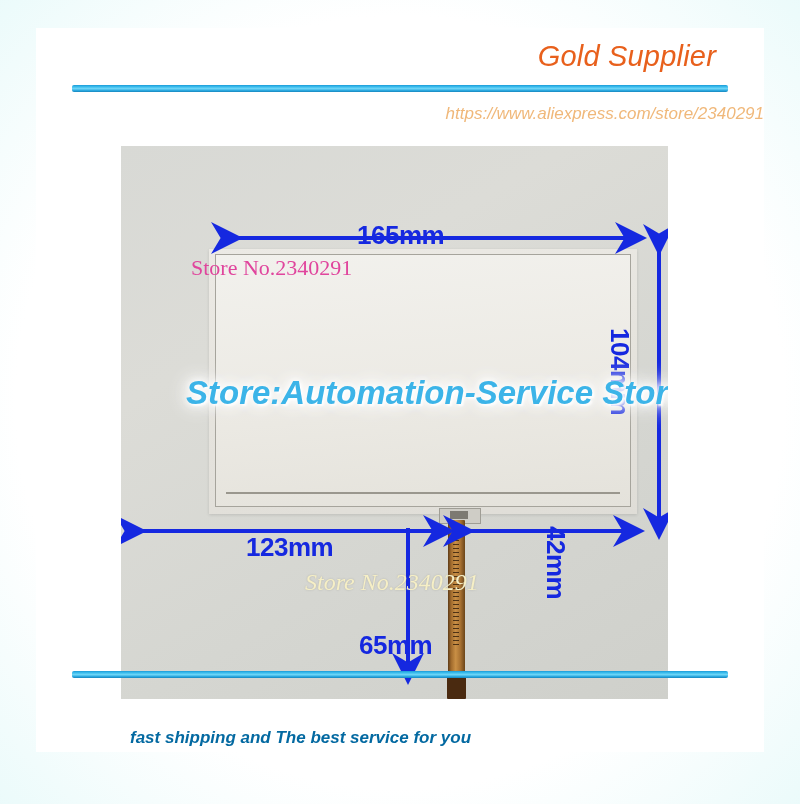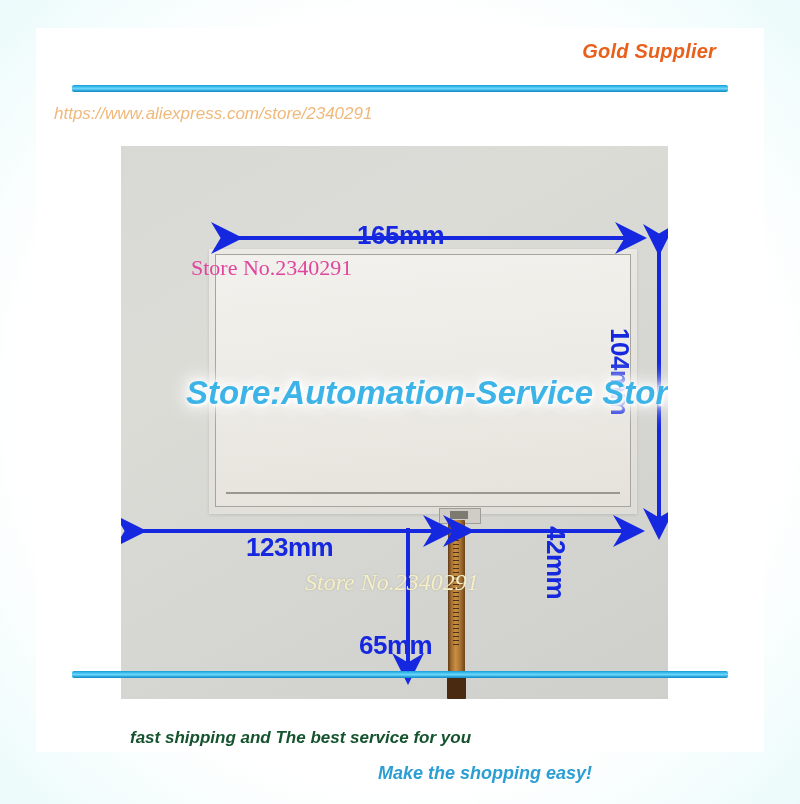--- a/index.html
+++ b/index.html
@@ -34,22 +34,22 @@
   
   .gold-supplier {
     position: absolute;
     left: 0;
     top: 12px;
     width: 100%;
     text-align: right;
     padding-right: 48px;
     box-sizing: border-box;
     color: #e8601c;
-    font-size: 20px;
-    font-weight: bold;
+    font-size: 29px;
+    font-weight: normal;
     font-style: italic;
     letter-spacing: 0.2px;
     white-space: nowrap;
   }
   .divider {
     position: absolute;
     height: 7px;
     left: 36px;
     width: 656px;
     border-radius: 2px;
@@ -57,35 +57,35 @@
       #1a9ad6 0%, #3fc0f0 28%, #6fd6f7 52%, #2ba9e0 78%, #1785bd 100%);
   }
   .divider.top { top: 57px; }
   .divider.bottom { top: 643px; }
 
   .store-url {
     position: absolute;
     left: 0;
     top: 76px;
     width: 100%;
-    text-align: left;
+    text-align: right;
     padding-left: 18px;
     box-sizing: border-box;
     color: #f0b87a;
     font-size: 17px;
     font-style: italic;
     white-space: nowrap;
   }
 
   
   .footer-fast {
     position: absolute;
     left: 94px;
     top: 700px;
-    color: #14532d;
+    color: #0369a1;
     font-size: 17px;
     font-weight: bold;
     font-style: italic;
     white-space: nowrap;
   }
   .footer-make {
     position: absolute;
     left: 0;
     top: 735px;
     width: 100%;
@@ -320,16 +320,15 @@
 
       <div class="wm-store-no-cream">Store No.2340291</div>
 
       <div class="wm-main">Store:Automation-Service Store</div>
     </div>
 
     <div class="footer-fast">fast shipping and The best service for you</div>
 
     <div class="divider bottom"></div>
 
-    <div class="footer-make">Make the shopping easy!</div>
 
   </div>
 </div>
 
 </body></html>

